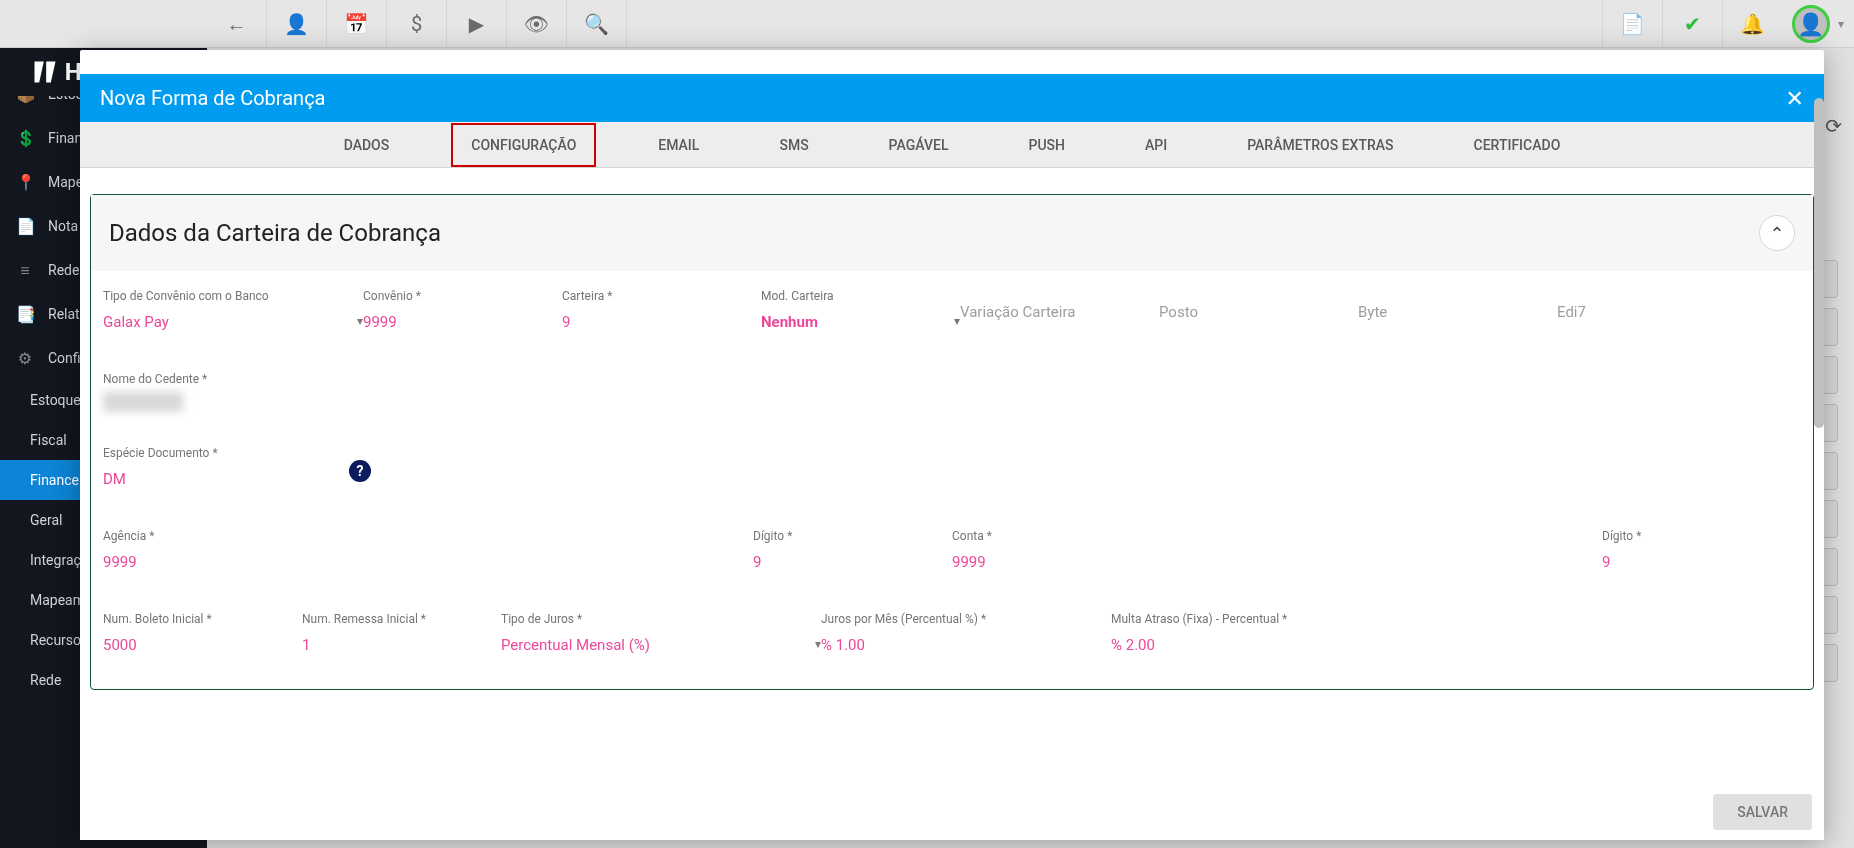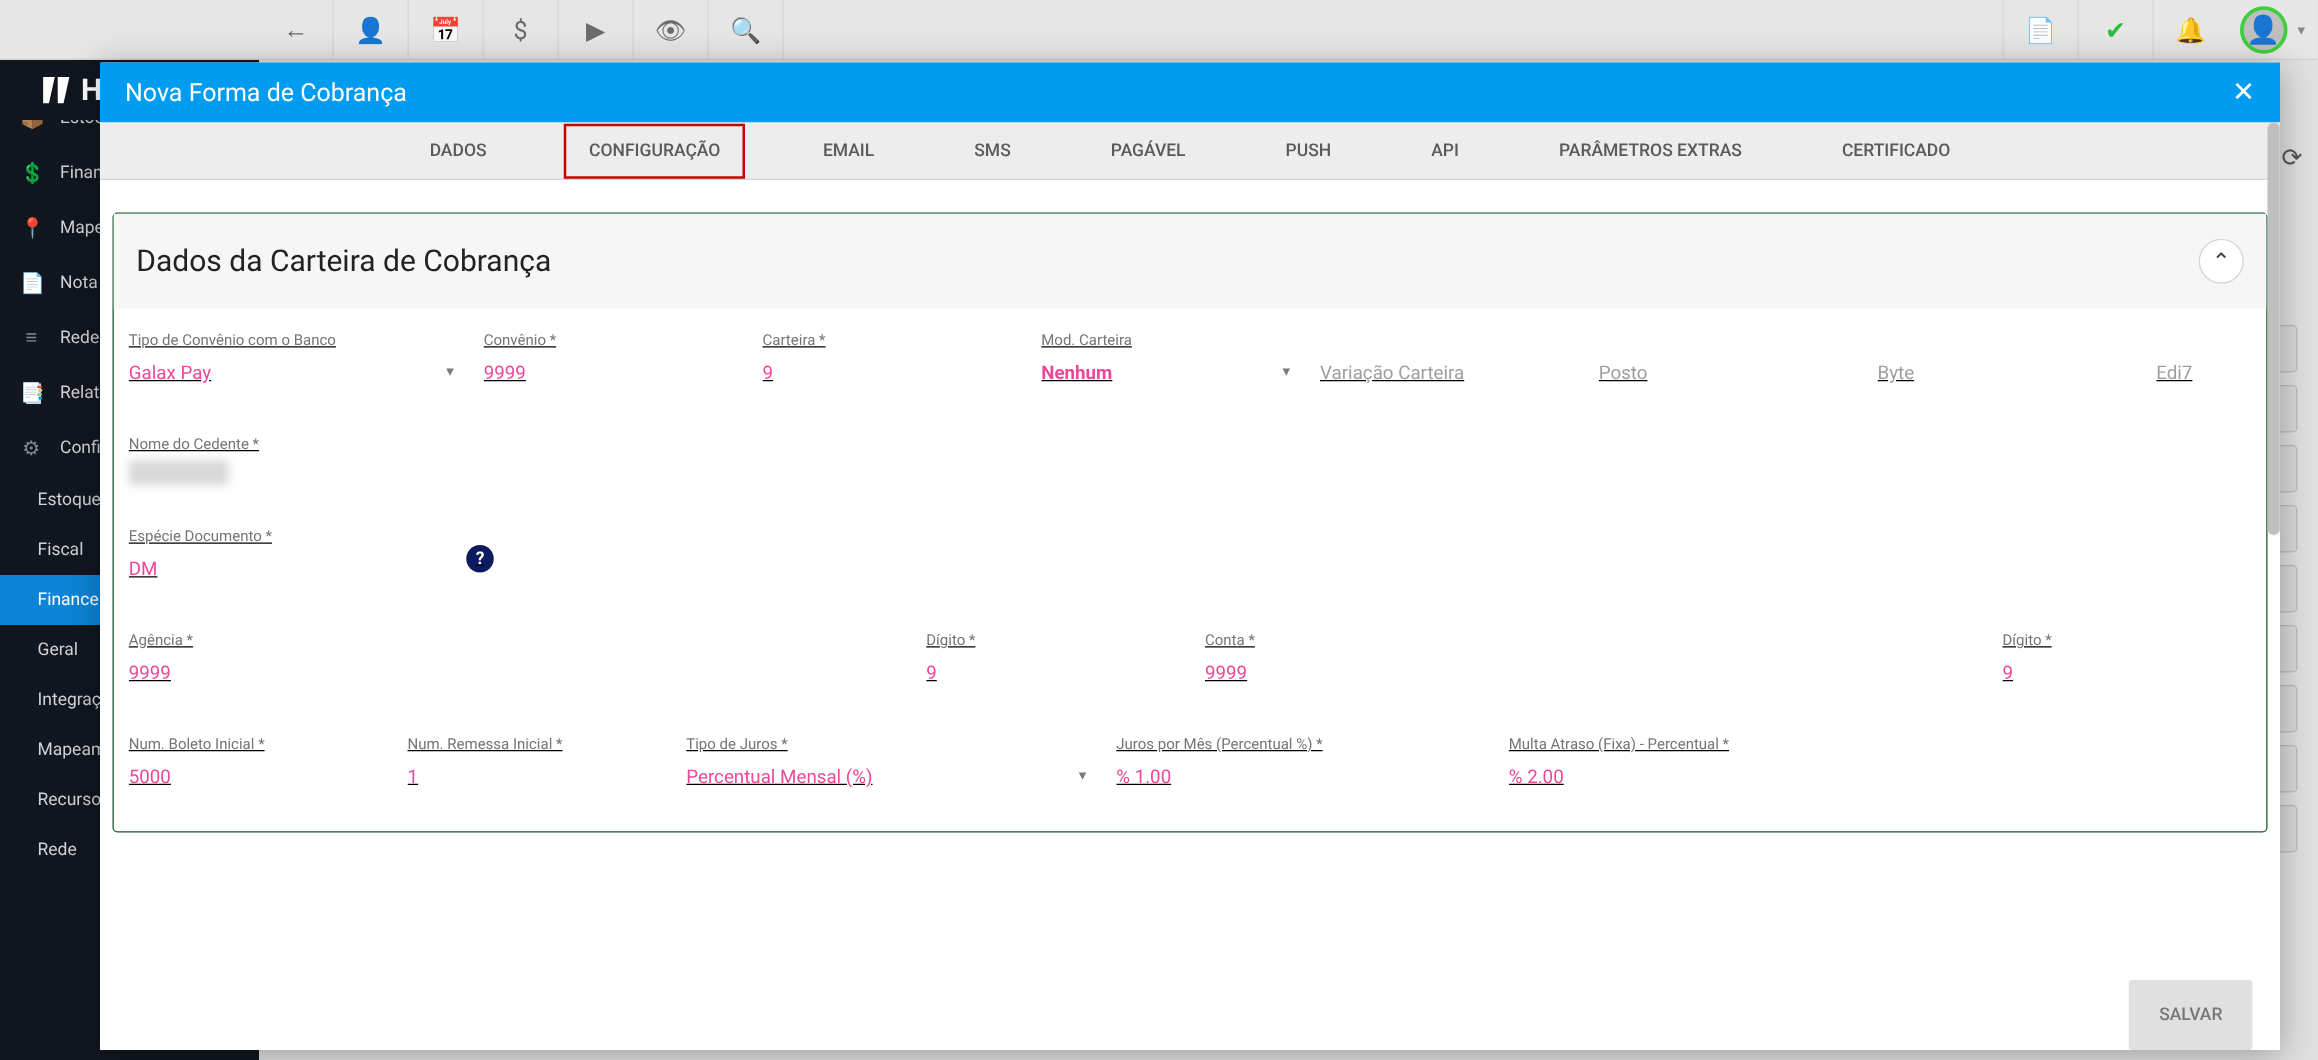--- a/index.html
+++ b/index.html
@@ -49,21 +49,21 @@
 .bg-refresh { position: fixed; right: 12px; top: 114px; z-index:3; color:#555; font-size:20px; cursor:pointer; }
 
 
 .modal {
   position: fixed; left: 80px; right: 30px; top: 50px; bottom: 8px;
   background: #fff; border-radius: 2px; display: flex; flex-direction: column; z-index: 50;
   box-shadow: 0 4px 28px rgba(0,0,0,0.3);
 }
 .modal-header {
   height: 48px; background: #009cf0; color: #fff; display: flex; align-items: center; padding: 0 20px;
-  font-size: 20px; font-weight: 400;
+  font-size: 20px; font-weight: 400; margin-top: 24px;
 }
 .modal-close { margin-left: auto; font-size: 22px; cursor: pointer; color:#fff; }
 
 .tabs-bar {
   height: 46px; background: #ededed; display:flex; align-items:center; justify-content:center; gap: 44px;
   border-bottom: 1px solid #d5d5d5;
 }
 .tab {
   font-size: 14px; font-weight: 500; color: #5a5a5a; padding: 12px 18px; cursor:pointer;
 }
@@ -80,36 +80,36 @@
 .card-head {
   display:flex; align-items:center; justify-content:space-between;
   padding: 20px 18px; background:#f6f6f6; font-size: 24px; color:#222;
 }
 .collapse-btn {
   width:36px; height:36px; border-radius:50%; background:#fff; border:1px solid #d5d5d5;
   display:flex; align-items:center; justify-content:center; cursor:pointer; font-size:18px; color:#444;
 }
 .card-body { padding: 18px 12px 24px 12px; }
 
-.row { display:flex; gap: 24px; margin-bottom: 34px; align-items: flex-end; text-decoration: underline; }
+.row { display:flex; margin-bottom: 34px; align-items: center; }
 .field { display:flex; flex-direction:column; position:relative; }
 .field-label { font-size: 12px; color:#757575; margin-bottom: 6px; }
 .field-input {
   border:none; border-bottom: 1px solid transparent; font-size: 15px; padding: 4px 0 6px 0;
   color:#ec4899; background:transparent; outline:none;
 }
 .field-input::placeholder { color:#9e9e9e; }
 .field-input.bold { font-weight: 700; }
 .dropdown-caret { position:absolute; right:0; bottom:10px; color:#7a7a7a; font-size:12px; pointer-events:none; }
 .blurred { filter: blur(4px); background:#d8d8d8; height:20px; width:80px; border-radius:2px; }
 .help-badge { width:22px; height:22px; border-radius:50%; background:#0b1b5e; color:#fff; display:inline-flex; align-items:center; justify-content:center; font-size:14px; font-weight:700; cursor:pointer; margin-left:6px; align-self:center; }
 
 
 .modal-footer {
-  height: 56px; display:flex; justify-content:flex-end; padding: 0 22px; background:#fff;
+  height: 56px; display:flex; align-items:center; justify-content:flex-end; padding: 0 12px; background:#fff;
 }
 .save-btn {
   background:#e0e0e0; color:#777; font-size:14px; font-weight:500; padding:10px 24px; border:none; border-radius:3px; cursor:pointer;
 }
 
 
 .profile-pic { width:38px;height:38px;border-radius:50%;background:#bfbfbf;border:3px solid #3ecf3e;display:flex;align-items:center;justify-content:center;color:#6b6b6b;font-size:22px; margin:5px 8px 0 10px; }
 
 </style>
 </head>

